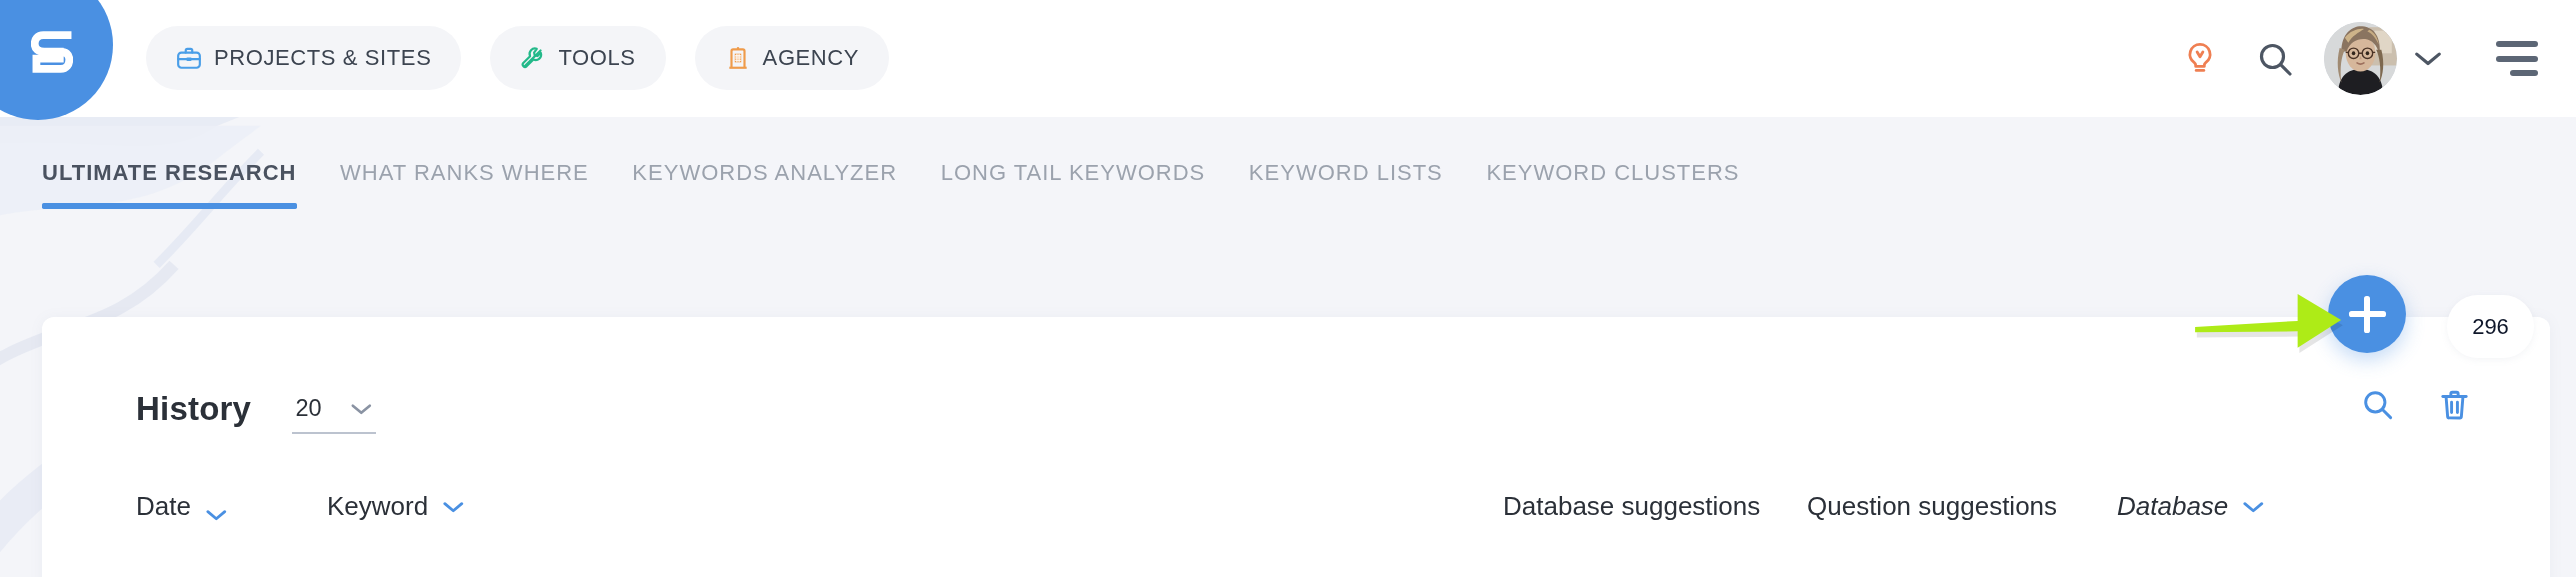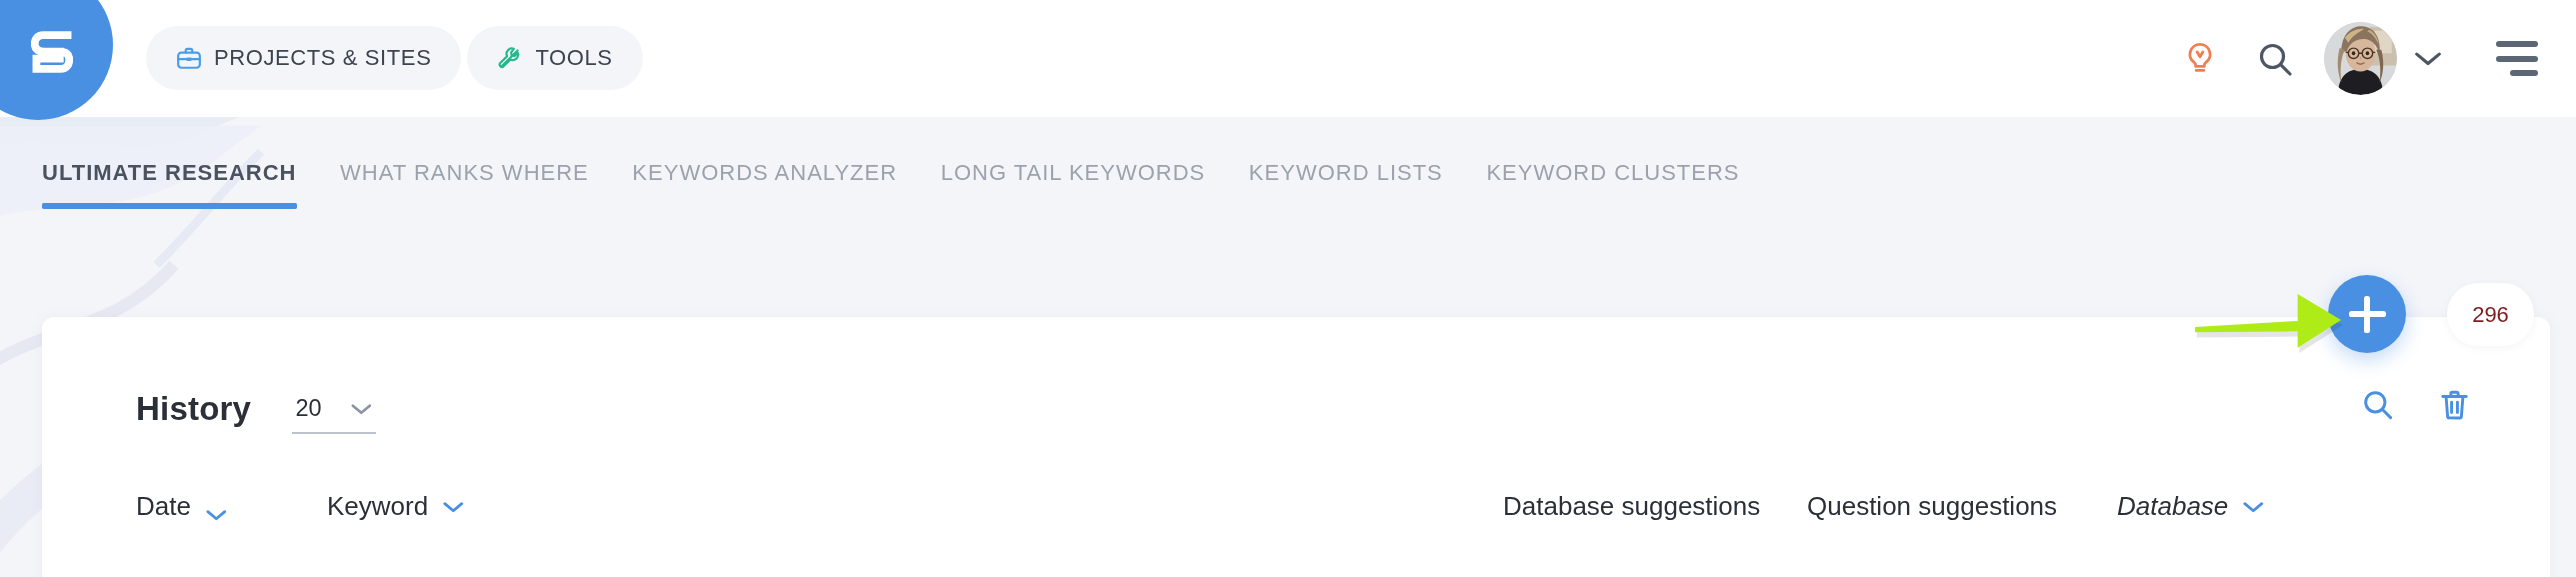--- a/index.html
+++ b/index.html
@@ -57,21 +57,21 @@
     left: 14px; top: 7px;
     width: 42px;
     height: 45px;
   }
 
   .nav-pills {
     position: absolute;
     left: 146px; top: 26px;
     display: flex;
     align-items: center;
-    gap: 6px;
+    gap: 29px;
     text-align: center;
   }
   .pill {
     display: flex;
     align-items: center;
     gap: 12px;
     height: 64px;
     padding: 0 30px;
     border-radius: 33px;
     background: #f4f5f8;
@@ -194,28 +194,28 @@
   .add-button .plus-v, .add-button .plus-h {
     position: absolute;
     background: #ffffff;
     border-radius: 2.6px;
   }
   .add-button .plus-h { width: 37px; height: 5.2px; }
   .add-button .plus-v { width: 5.2px; height: 37px; }
 
   .count-badge {
     position: absolute;
-    right: 42px; top: 166px;
+    right: 42px; top: 178px;
     min-width: 87px; height: 63px;
     padding: 0 19px;
     background: #ffffff;
     border-radius: 31px;
     display: flex; align-items: center; justify-content: center;
     font-size: 22px;
-    color: #7f1d1d;
+    color: #0f172a;
     box-shadow: 0 1.7px 7px rgba(140,150,170,0.10);
     z-index: 25;
   }
 
   
   .card {
     position: absolute;
     left: 42px; top: 317px;
     width: 2508px;
     height: 365px;
@@ -326,20 +326,30 @@
       </div>
 
       <div class="pill">
         <svg class="pill-icon" viewBox="0 0 24 24" fill="none" stroke="#23b98a" stroke-width="2" stroke-linecap="round" stroke-linejoin="round">
           <path d="M15.5 3.5a5 5 0 0 0-6.2 6.8L3 16.6a2.2 2.2 0 0 0 3.1 3.1l6.3-6.3a5 5 0 0 0 6.8-6.2l-3 3-2.6-.6-.6-2.6z"></path>
           <path d="M4.5 19.5 L19 5"></path>
         </svg>
         <span class="pill-label">TOOLS</span>
       </div>
 
+      <div class="pill">
+        <svg class="pill-icon" viewBox="0 0 24 24" fill="none" stroke="#ef9b4a" stroke-width="2" stroke-linejoin="round">
+          <path d="M6 21V5.5A1.5 1.5 0 0 1 7.5 4h9A1.5 1.5 0 0 1 18 5.5V21"></path>
+          <path d="M4 21h16"></path>
+          <path d="M12 2v2"></path>
+          <rect x="9" y="8" width="6" height="8" fill="#ef9b4a" stroke="none"></rect>
+          <path d="M9 10h6M9 12h6M9 14h6M11 8v8M13 8v8" stroke="#ffffff" stroke-width="1"></path>
+        </svg>
+        <span class="pill-label">AGENCY</span>
+      </div>
 
     </div>
 
     <div class="header-right">
 
       <div class="hr-btn">
         <svg width="38" height="38" viewBox="0 0 24 24" fill="none" stroke="#ef7f52" stroke-width="1.8" stroke-linecap="round" stroke-linejoin="round">
           <path d="M12 2.8a6.3 6.3 0 0 0-3.6 11.5c.6.45.9 1.1.9 1.8v.6h5.4v-.6c0-.7.3-1.35.9-1.8A6.3 6.3 0 0 0 12 2.8z"></path>
           <path d="M9.6 19.2h4.8"></path>
           <path d="M10.2 7.6 12 10.6l1.8-3"></path>

